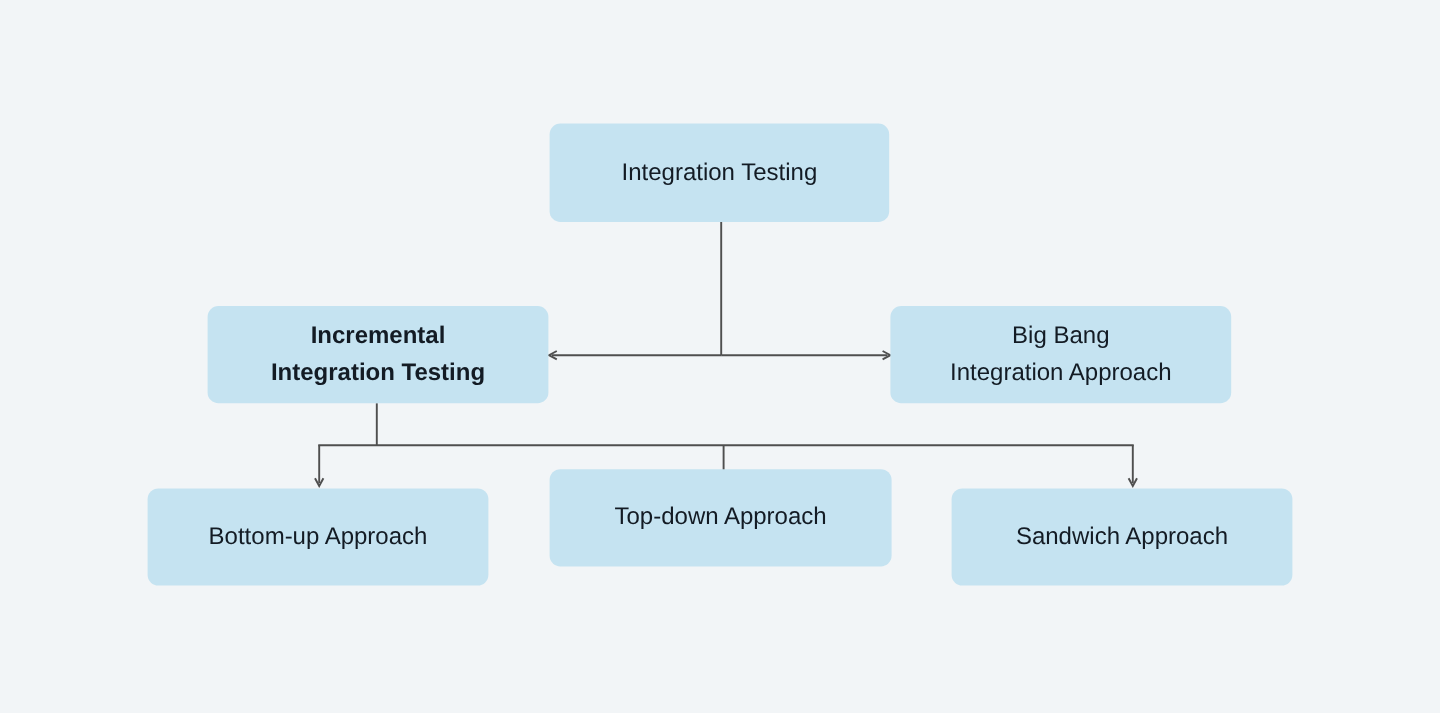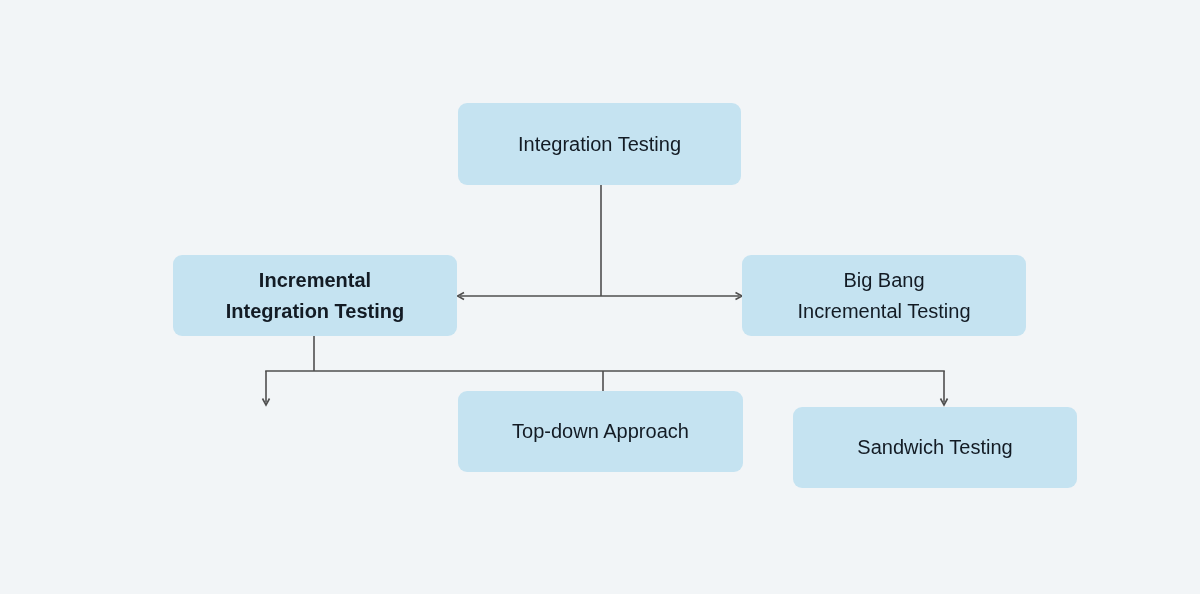--- a/index.html
+++ b/index.html
@@ -75,20 +75,21 @@
       <line x1="944" y1="371" x2="944" y2="402.5" marker-end="url(#arrow)"></line>
     </g>
   </svg>
 
   <div class="node node-root">Integration Testing</div>
 
   <div class="node node-incremental">Incremental
 Integration Testing</div>
 
   <div class="node node-bigbang">Big Bang
-Incremental Testing</div>
+Integration Approach</div>
 
+  <div class="node node-bottomup">Bottom-up Approach</div>
 
   <div class="node node-topdown">Top-down Approach</div>
 
-  <div class="node node-sandwich">Sandwich Testing</div>
+  <div class="node node-sandwich">Sandwich Approach</div>
 
 </div>
 
 </body></html>

